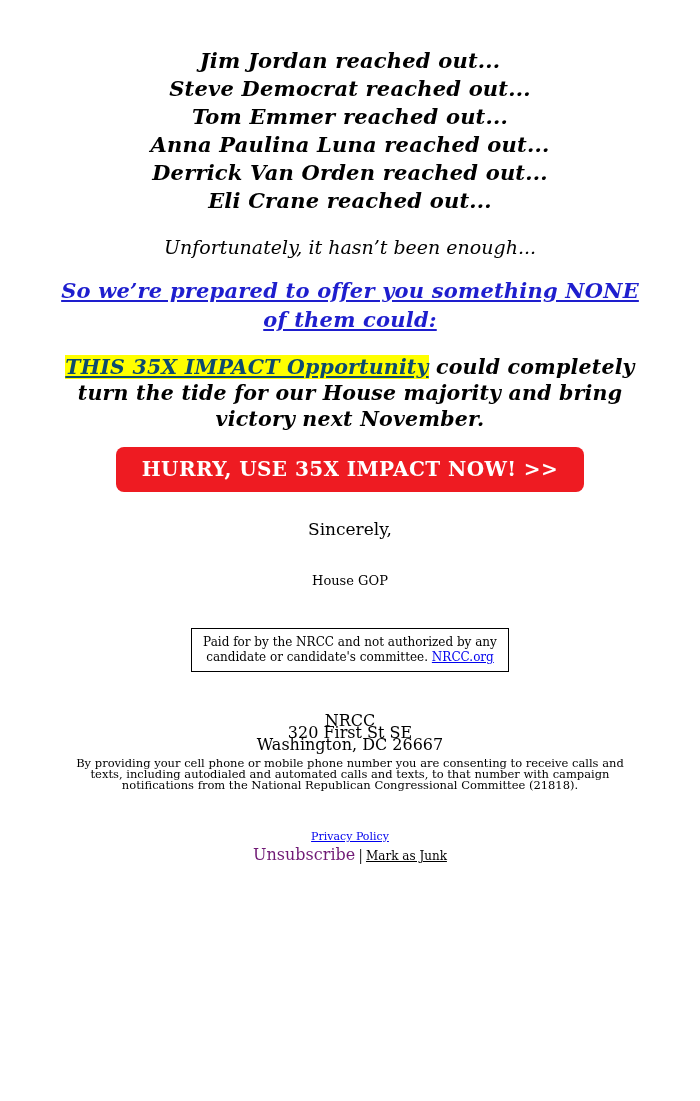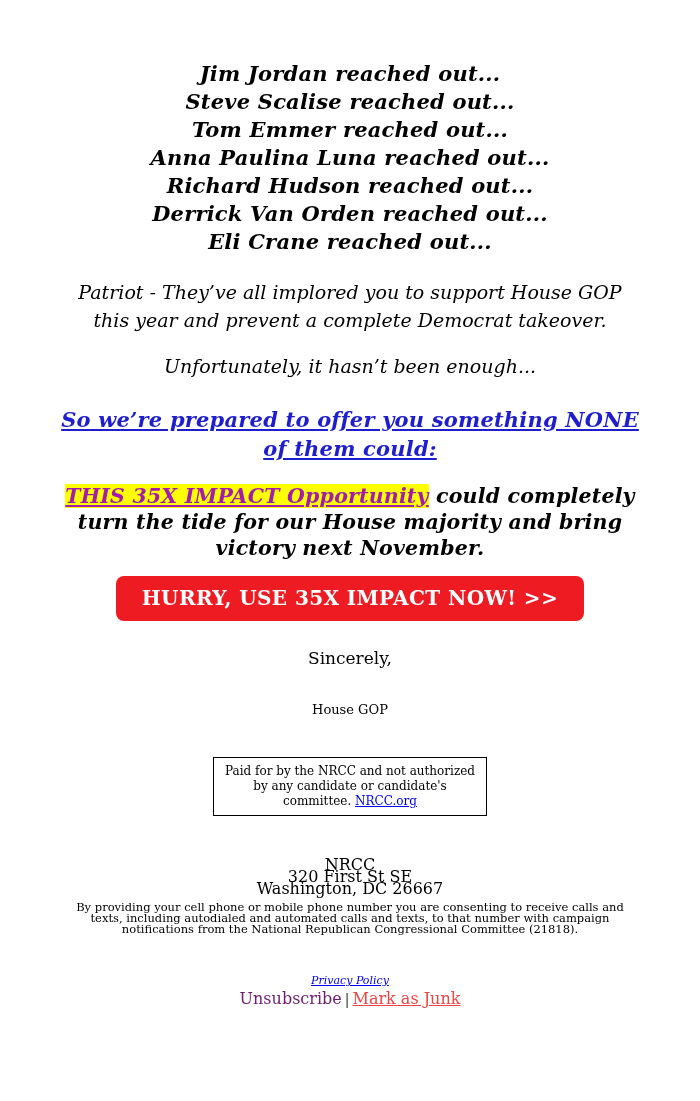--- a/index.html
+++ b/index.html
@@ -2,100 +2,98 @@
 <html><head>
 <meta charset="utf-8">
 <style>
   * { margin:0; padding:0; box-sizing:border-box; }
   html, body { background:#ffffff; }
   body {
     width:700px; height:1101px; margin:0 auto;
     font-family:"DejaVu Serif", serif; color:#000;
     overflow:hidden;
   }
-  .email { padding-top:60px; text-align:center; }
+  .email { padding-top:47px; text-align:center; }
 
   .headline-line{
     font-size:21px; font-weight:bold; font-style:italic; line-height:28px;
     letter-spacing:.2px;
   }
 
   .para{
     font-size:19px; font-style:italic; line-height:28px;
     max-width:566px; margin-left:auto; margin-right:auto;
   }
   .patriot{ margin-top:22px; }
   .unfortunately{ margin-top:18px; }
 
-  .offer{ margin-top:25px; max-width:578px; margin-left:auto; margin-right:auto; }
+  .offer{ margin-top:15px; max-width:578px; margin-left:auto; margin-right:auto; }
   .offer a{
     color:#1e1ece; font-size:21px; font-weight:bold; font-style:italic;
     text-decoration:underline; line-height:29px; letter-spacing:.2px;
   }
 
   .impact{
     margin-top:20px; max-width:592px; margin-left:auto; margin-right:auto;
     font-size:20.5px; font-weight:bold; font-style:italic; line-height:26px;
     letter-spacing:.2px;
   }
   .impact a.hl{
-    background:#ffff00; color:#a21caf; text-decoration:underline;
+    background:#ffff00; color:#0c4a6e; text-decoration:underline;
   }
 
   .cta{ margin-top:15px; }
   .cta a{
     display:inline-block; background:#ee1b22; color:#ffffff;
     font-weight:bold; font-size:20px; line-height:21px;
     padding:12px 26px; border-radius:8px; text-decoration:none;
     letter-spacing:.4px;
   }
 
   .signoff{ margin-top:27px; font-size:17px; }
   .signature{ margin-top:34px; font-size:13px; }
 
   .paidbox{
-    margin:40px auto 0; width:274px; border:1px solid #000;
+    margin:40px auto 0; width:318px; border:1px solid #000;
     padding:6px 8px; font-size:12px; line-height:15px;
   }
   .paidbox a{ color:#0000ee; text-decoration:underline; }
 
   .footer-org{ margin-top:43px; font-size:16px; line-height:12px; }
 
   .smallpara{
     font-size:11.5px; line-height:11px;
     margin-left:auto; margin-right:auto;
   }
   .consent{ margin-top:7px; max-width:564px; }
   .help{ margin-top:10px; max-width:502px; }
   .smallpara a{ color:#0000ee; text-decoration:underline; }
 
-  .privacy{ margin-top:40px; font-size:11px; line-height:12px;font-style:italic; }
+  .privacy{ margin-top:40px; font-size:11px; line-height:12px; }
   .privacy a{ color:#0000ee; text-decoration:underline; }
 
   .unsubrow{ margin-top:2px; font-size:12px; color:#2b2b2b; }
   .unsubrow .unsub{ font-size:16px; color:#701a75; text-decoration:none; }
   .unsubrow .sep{ font-size:14px; color:#2b2b2b; padding:0 3px; }
-  .unsubrow .junk{ font-size:16px; color:#ef4444; }
+  .unsubrow .junk{ font-size:12px; color:#000000; }
 </style>
 </head>
 <body>
 
 <div class="email">
 
   <div>
     <div class="headline-line">Jim Jordan reached out...</div>
-    <div class="headline-line">Steve Scalise reached out...</div>
+    <div class="headline-line">Steve Democrat reached out...</div>
     <div class="headline-line">Tom Emmer reached out...</div>
     <div class="headline-line">Anna Paulina Luna reached out...</div>
-    <div class="headline-line">Richard Hudson reached out...</div>
     <div class="headline-line">Derrick Van Orden reached out...</div>
     <div class="headline-line">Eli Crane reached out...</div>
   </div>
 
-  <p class="para patriot">Patriot - They’ve all implored you to support House GOP this year and prevent a complete Democrat takeover.</p>
 
   <p class="para unfortunately">Unfortunately, it hasn’t been enough...</p>
 
   <p class="offer"><a href="#">So we’re prepared to offer you something NONE of them could:</a></p>
 
   <p class="impact"><a href="#" class="hl">THIS 35X IMPACT Opportunity</a><span> could completely turn the tide for our House majority and bring victory next November.</span></p>
 
   <div class="cta">
     <a href="#">HURRY, USE 35X IMPACT NOW! &gt;&gt;</a>
   </div>

